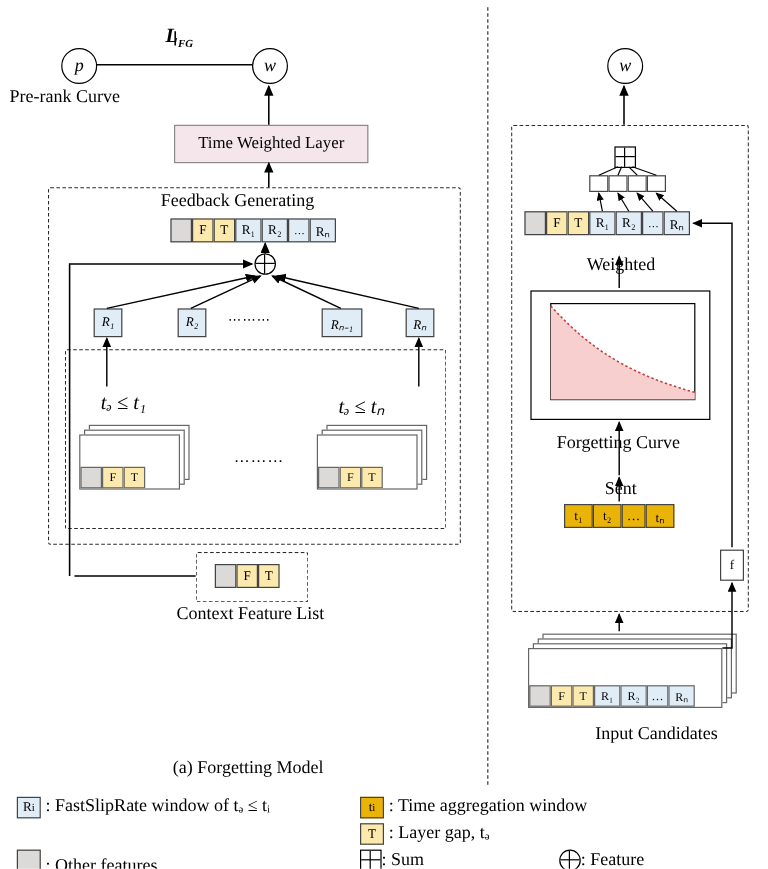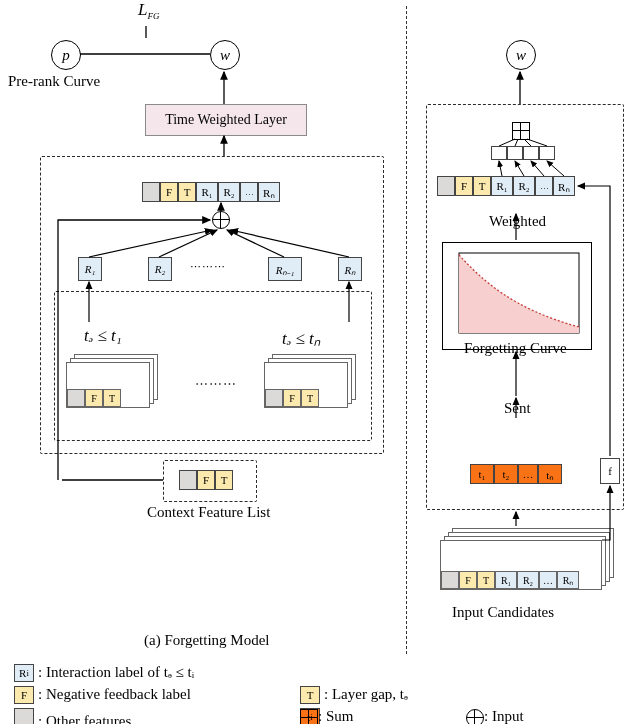--- a/index.html
+++ b/index.html
@@ -42,21 +42,21 @@
     display: inline-flex;
     align-items: center;
     justify-content: center;
     font-size: 11px;
     height: 20px;
     box-sizing: border-box;
   }
   .sb-gray { background: #dcdad9; }
   .sb-yellow { background: #fbe9ae; }
   .sb-blue { background: #e0ecf6; }
-  .sb-green { background: #f97316; margin-top: 44px; }
+  .sb-green { background: #eab308; }
   .sb-white { background: #fff; }
 
   .row { position: absolute; display: flex; }
 
   .r-box { width: 22px; }
   .ell-box { width: 18px; font-size: 9px; letter-spacing: -1px; }
 
   .tiny-r {
     position: absolute;
     width: 22px; height: 22px;
@@ -106,31 +106,32 @@
 
   .sub { font-size: 9px; vertical-align: sub; }
 </style>
 </head>
 <body>
 
 <div class="canvas">
 
   <div class="vdiv"></div>
 
-  <div class="txt it" style="left:138px; top:0; font-size:17px;">
+  <div class="txt it" style="left:138px; top:20px; font-size:17px;font-weight:bold;">
     <span>L</span><span class="sub">FG</span>
   </div>
 
   <div class="node-circle" style="left:51px; top:40px;">p</div>
   <div class="txt" style="left:8px; top:73px;">Pre-rank Curve</div>
   <div class="node-circle" style="left:210px; top:40px;">w</div>
 
   <div class="rect-box pink" style="left:145px; top:104px; width:160px; height:30px; font-size:14px;">Time Weighted Layer</div>
 
   <div class="dashed-box" style="left:40px; top:156px; width:342px; height:296px;"></div>
+  <div class="txt" style="left:134px; top:160px;">Feedback Generating</div>
 
   <div class="row" style="left:142px; top:182px;">
     <div class="small-box sb-gray" style="width:18px;"></div>
     <div class="small-box sb-yellow" style="width:18px;">F</div>
     <div class="small-box sb-yellow" style="width:18px;">T</div>
     <div class="small-box sb-blue r-box">R₁</div>
     <div class="small-box sb-blue r-box">R₂</div>
     <div class="small-box sb-blue ell-box">…</div>
     <div class="small-box sb-blue r-box">Rₙ</div>
   </div>
@@ -208,21 +209,21 @@
 
   <div class="txt" style="left:489px; top:213px;">Weighted</div>
 
   <div class="forget-curve" style="left:442px; top:242px;">
     <svg width="148" height="106" viewBox="0 0 148 106">
       <rect x="16" y="10" width="120" height="80" fill="none" stroke="#000" stroke-width="1"></rect>
       <path d="M16 12 C 40 38, 70 66, 136 84 L 136 90 L 16 90 Z" fill="#f6cfce" stroke="none"></path>
       <path d="M16 12 C 40 38, 70 66, 136 84" fill="none" stroke="#c53d3a" stroke-width="1.3" stroke-dasharray="2 2"></path>
     </svg>
   </div>
-  <div class="txt" style="left:464px; top:340px;text-align:center;">Forgetting Curve</div>
+  <div class="txt" style="left:464px; top:361px;text-align:center;">Forgetting Curve</div>
 
   <div class="txt" style="left:504px; top:400px;">Sent</div>
   <div class="row" style="left:470px; top:420px;">
     <div class="small-box sb-green it" style="width:24px;">t₁</div>
     <div class="small-box sb-green it" style="width:24px;">t₂</div>
     <div class="small-box sb-green it" style="width:20px;">…</div>
     <div class="small-box sb-green it" style="width:24px;">tₙ</div>
   </div>
 
   <div class="small-box sb-white it" style="position:absolute; left:600px; top:458px; width:20px; height:26px;">f</div>
@@ -236,50 +237,47 @@
         <div class="sb-gray" style="width:18px;"></div>
         <div class="sb-yellow" style="width:18px;">F</div>
         <div class="sb-yellow" style="width:18px;">T</div>
         <div class="sb-blue" style="width:22px;">R₁</div>
         <div class="sb-blue" style="width:22px;">R₂</div>
         <div class="sb-blue" style="width:18px;">…</div>
         <div class="sb-blue" style="width:22px;">Rₙ</div>
       </div>
     </div>
   </div>
-  <div class="txt" style="left:452px; top:604px;">Input Candidates</div>
+  <div class="txt" style="left:496px; top:604px;">Input Candidates</div>
 
 
   <div class="txt" style="left:14px; top:664px;">
     <span class="legend-sym sb-blue">
         <span class="it">R</span>
         <span class="sub it">i</span>
-      </span><span>: Interaction label of tₔ ≤ tᵢ</span>
-  </div>
-  <div class="txt" style="left:14px; top:686px;">
-    <span class="legend-sym sb-yellow">F</span><span>: Negative feedback label</span>
+      </span><span>: FastSlipRate window of tₔ ≤ tᵢ</span>
   </div>
   <div class="txt" style="left:14px; top:708px;">
     <span class="legend-sym sb-gray"></span><span>: Other features</span>
   </div>
 
   <div class="txt" style="left:300px; top:664px;">
     <span class="legend-sym sb-green">
         <span class="it">t</span>
         <span class="sub it">i</span>
-      </span>
+      </span><span>: Time aggregation window</span>
   </div>
   <div class="txt" style="left:300px; top:686px;">
     <span class="legend-sym sb-yellow">T</span><span>: Layer gap,  tₔ</span>
   </div>
   <div class="txt" style="left:300px; top:708px;">
     <span class="sum-icon" style="vertical-align:middle;"></span><span>: Sum</span>
   </div>
   <div class="txt" style="left:466px; top:708px;">
-    <span class="concat-icon" style="vertical-align:middle;"></span><span>: Input</span>
+    <span class="concat-icon" style="vertical-align:middle;"></span><span>: Feature</span>
   </div>
 
   <svg class="wires">
     <defs>
       <marker id="ah" markerWidth="8" markerHeight="8" refX="6" refY="3" orient="auto">
         <path d="M0,0 L7,3 L0,6 Z" fill="#000"></path>
       </marker>
     </defs>
 
     <line x1="80" y1="54" x2="210" y2="54" stroke="#000" stroke-width="1.3"></line>

